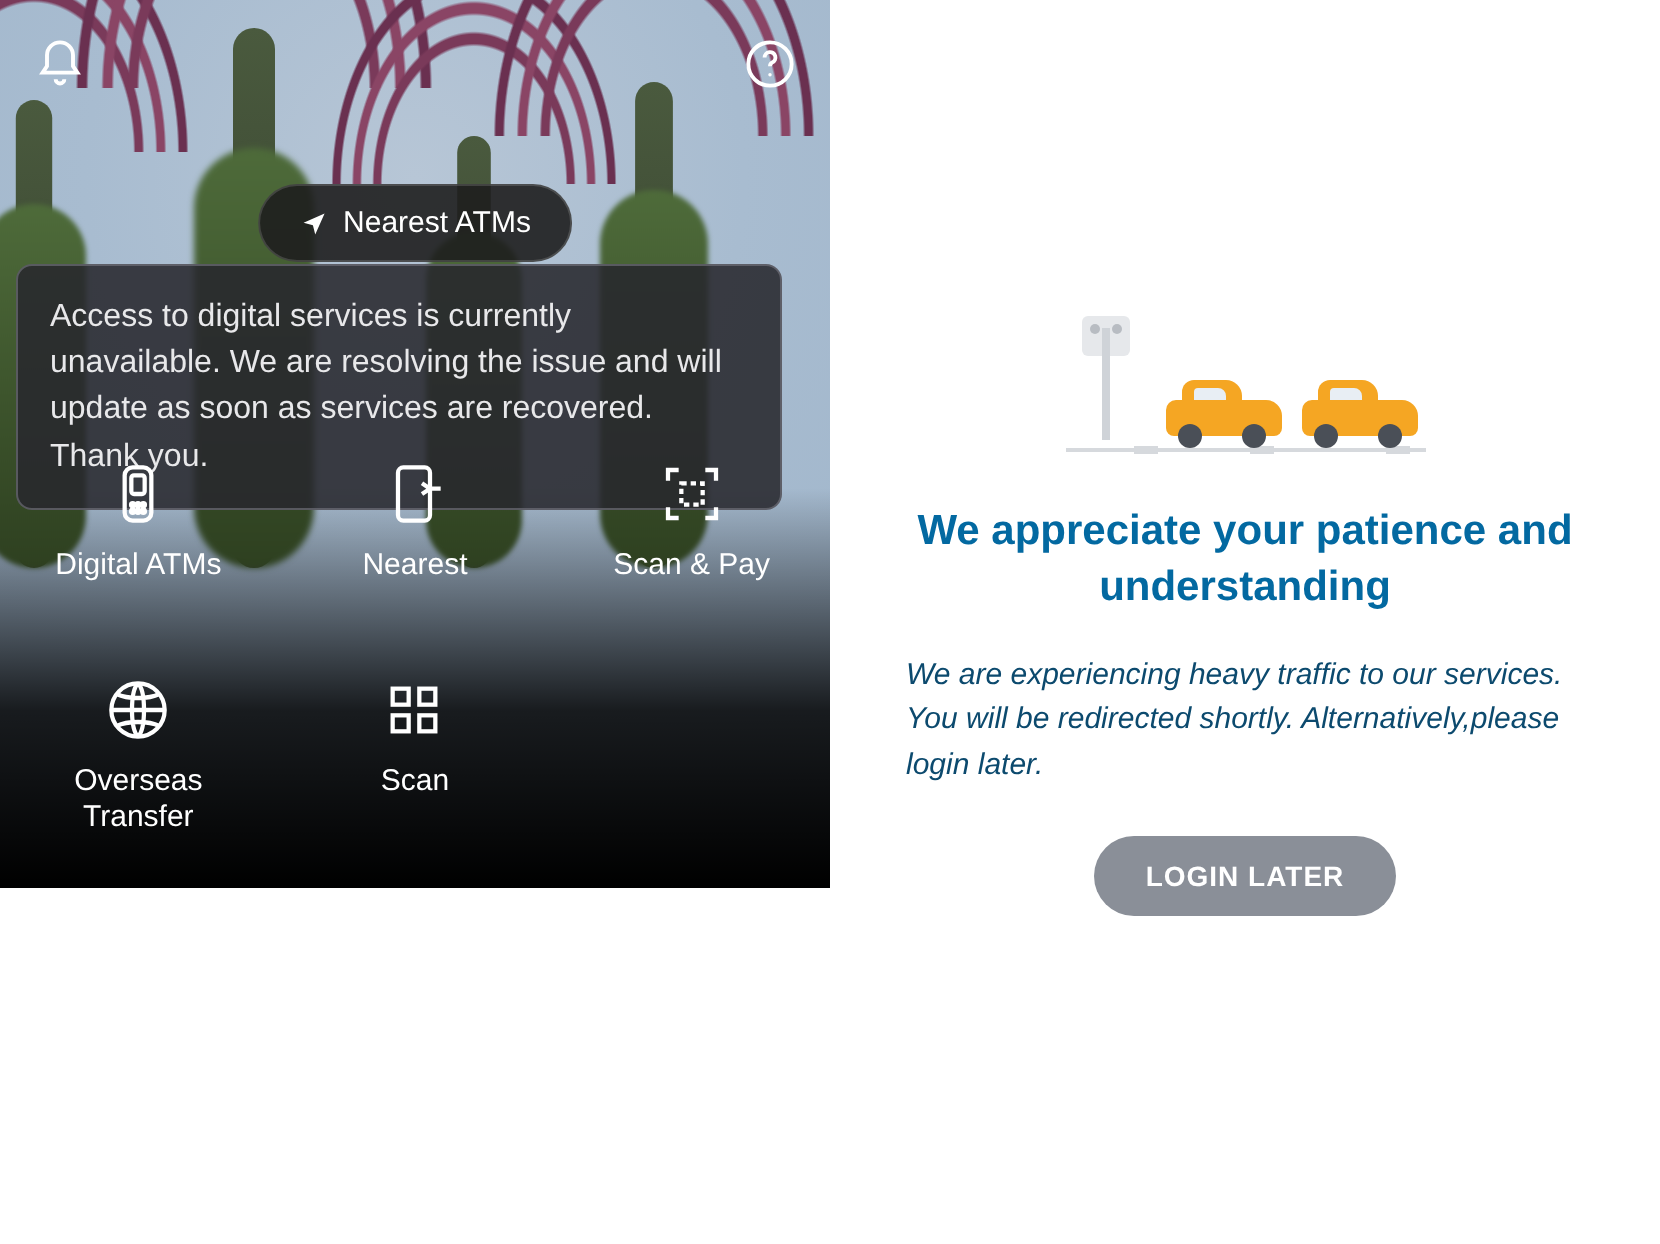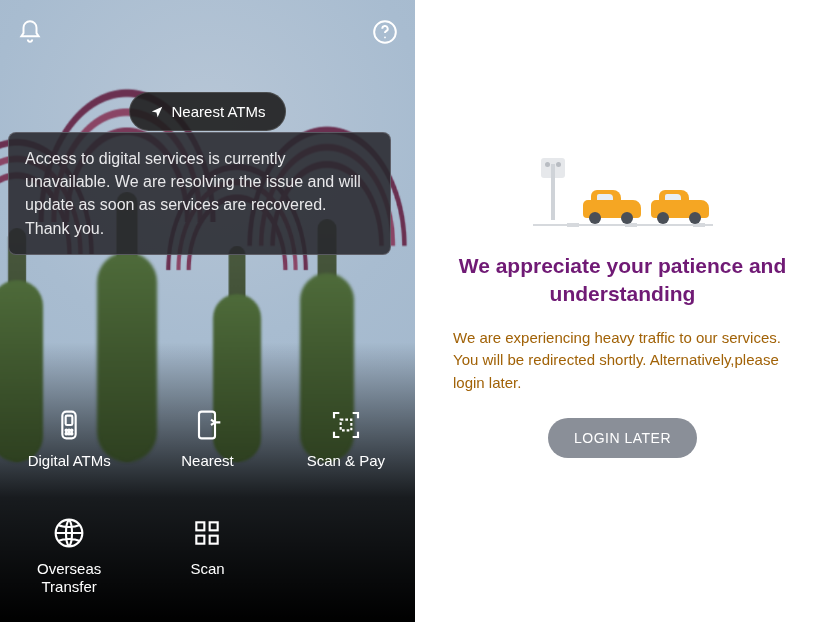--- a/index.html
+++ b/index.html
@@ -7,21 +7,21 @@
     width: 830px;
     height: 622px;
     display: flex;
     font-family: -apple-system, Helvetica, Arial, sans-serif;
     overflow: hidden;
     background: #fff;
   }
   
   .left {
     width: 415px;
-    height: 622px;
+    height: 444px;
     position: relative;
     background:
       linear-gradient(to bottom, rgba(0,0,0,0) 55%, rgba(0,0,0,0.85) 80%, #000 100%),
       radial-gradient(circle at 50% 20%, #b7c6d6 0%, #a8bcd0 40%, #9db3c9 100%);
     color: #fff;
     overflow: hidden;
   }
   
   .tree { position:absolute; bottom:160px; transform-origin:bottom center; }
   .trunk { width:14px; height:180px; background:linear-gradient(#4a5a3e,#2f3928); border-radius:7px; margin:0 auto; position:relative;}
@@ -98,25 +98,25 @@
   .lightbox::before{left:4px;} .lightbox::after{right:4px;}
   .road{position:absolute;left:0;right:0;bottom:8px;height:2px;background:#d6d9dd;}
   .roadd{position:absolute;bottom:7px;height:4px;width:12px;background:#d6d9dd;}
   .car{position:absolute;bottom:10px;width:58px;height:34px;}
   .car .body{position:absolute;bottom:6px;left:0;right:0;height:18px;background:#f5a623;border-radius:5px 8px 4px 4px;}
   .car .top{position:absolute;bottom:20px;left:8px;width:30px;height:14px;background:#f5a623;border-radius:6px 8px 0 0;}
   .car .win{position:absolute;bottom:20px;left:14px;width:16px;height:10px;background:#e8eef4;border-radius:2px 4px 0 0;}
   .car .w1,.car .w2{position:absolute;bottom:0;width:12px;height:12px;background:#4a4f57;border-radius:50%;}
   .car .w1{left:6px;} .car .w2{right:8px;}
   .car1{left:50px;} .car2{left:118px;}
-  .msg-title{font-size:21px;font-weight:600;color:#701a75;text-align:center;line-height:1.35;}
-  .msg-body{font-size:15px;color:#a16207;line-height:1.5;text-align:left;width:100%;}
+  .msg-title{font-size:21px;font-weight:600;color:#0369a1;text-align:center;line-height:1.35;}
+  .msg-body{font-size:15px;color:#0c4a6e;line-height:1.5;text-align:left;width:100%;font-style:italic;}
   .later-btn{
     background:#8a8f98;color:#fff;border:none;border-radius:22px;
-    padding:12px 26px;font-size:14px;letter-spacing:0.5px;cursor:pointer;margin-top:6px;
+    padding:12px 26px;font-size:14px;letter-spacing:0.5px;cursor:pointer;margin-top:6px;font-weight:bold;
   }
 </style>
 </head>
 <body>
 
 <div class="left">
 
   <div class="tree t1">
       <div class="canopy"></div>
       <div class="trunk">

